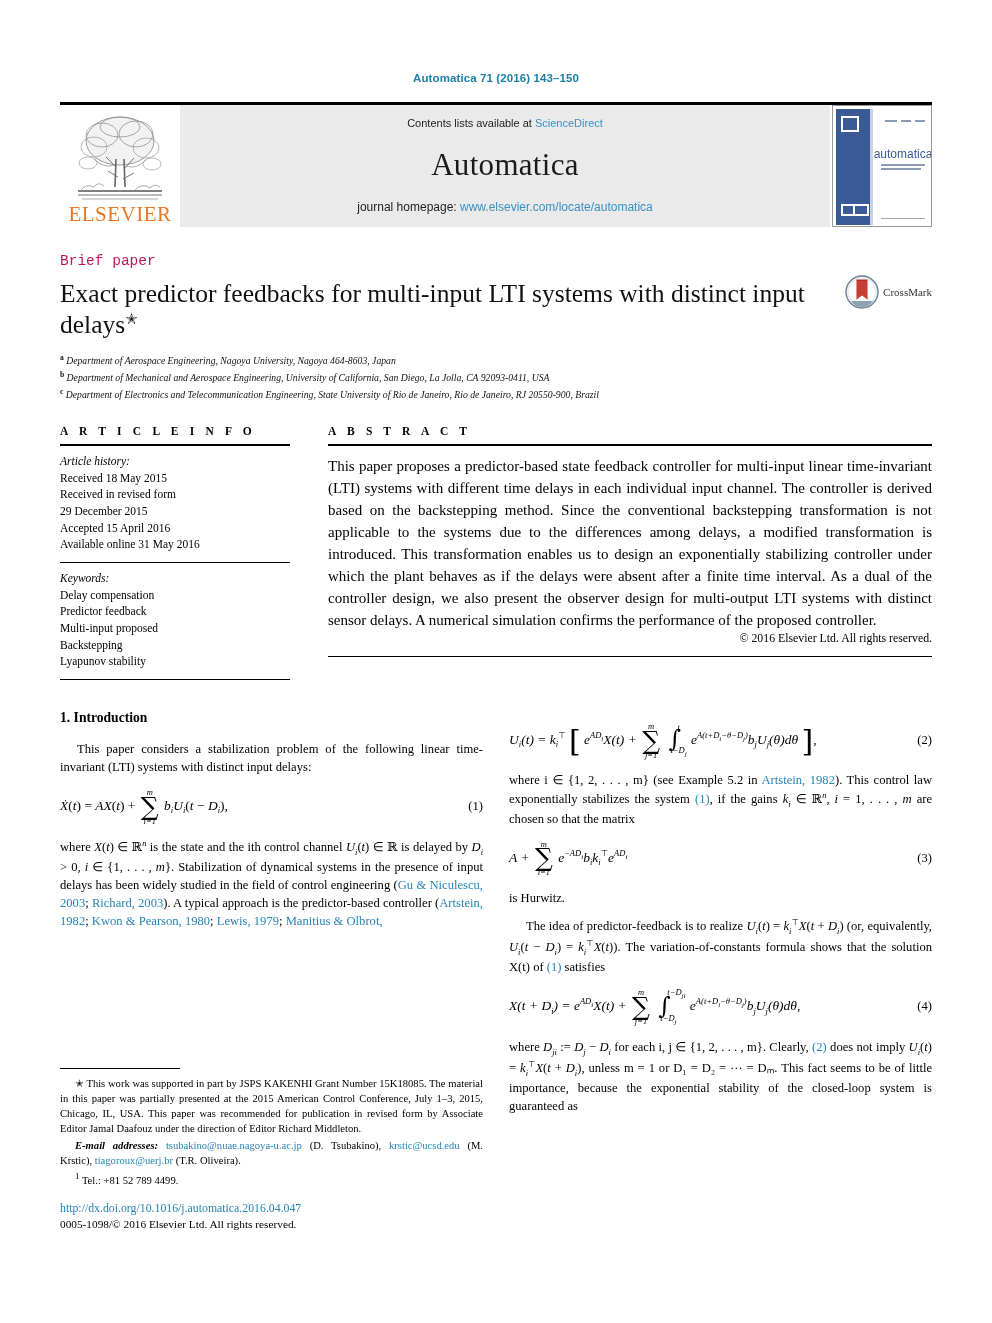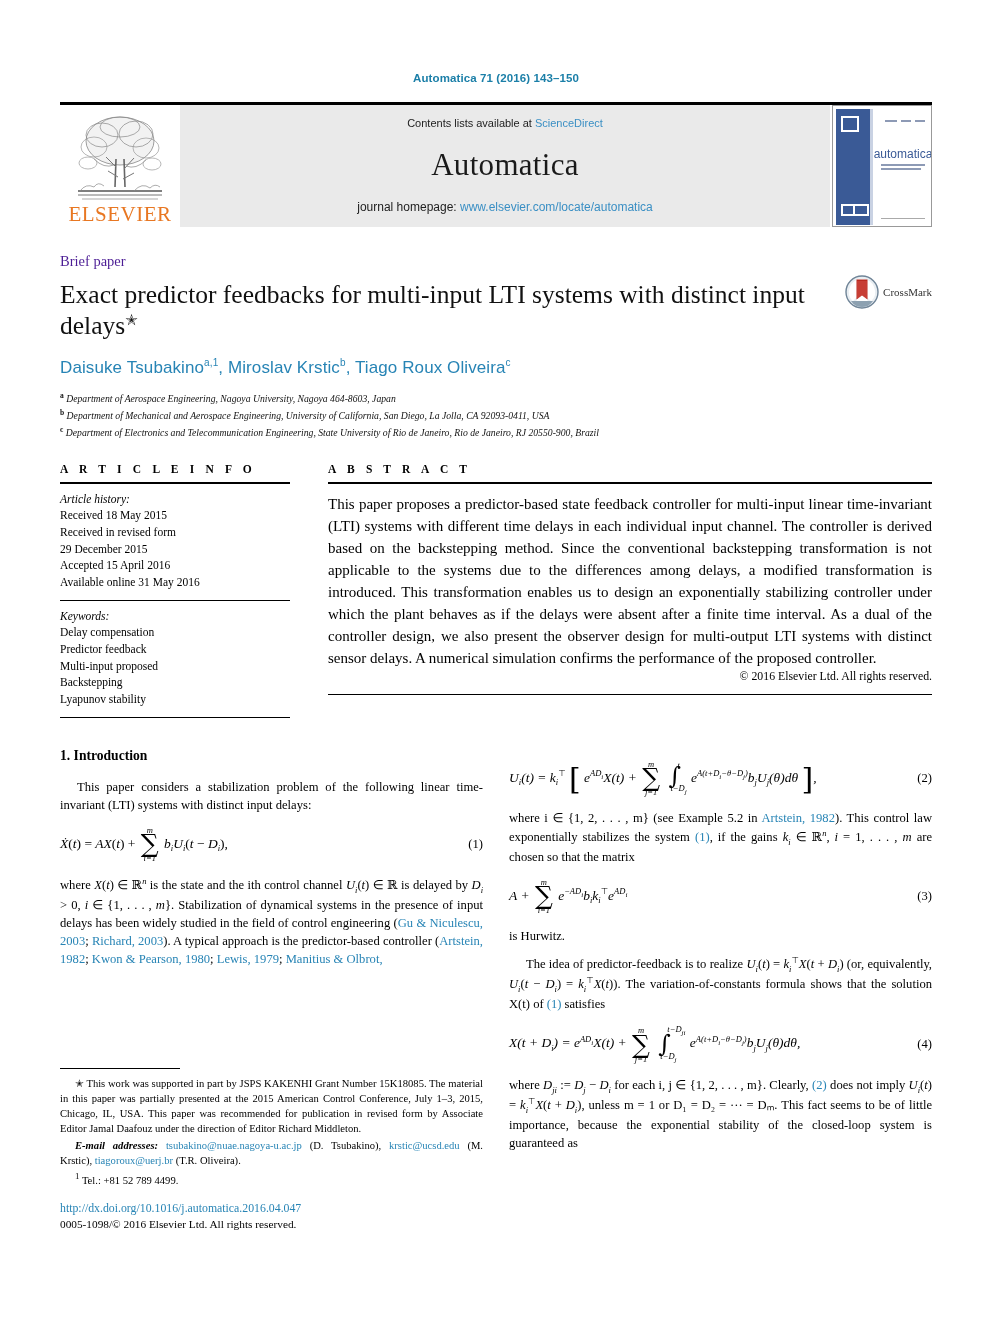--- a/index.html
+++ b/index.html
@@ -85,23 +85,23 @@
     margin-left: 2px;
     border: 1px solid #999;
     background: #fff;
     position: relative;
     overflow: hidden;
   }
 
   
   .title-block { margin: 26px 60px 0 60px; position: relative; }
   .brief-paper {
-    font-family: Liberation Serif, serif;
+    font-family: Liberation Mono, monospace;
     font-size: 14.5px;
-    color: #4c1d95;
+    color: #be185d;
     margin-bottom: 9px;
   }
   .paper-title {
     font-family: "Liberation Serif", serif;
     font-size: 25.5px;
     line-height: 1.22;
     color: #111;
     font-weight: normal;
     margin: 0;
     max-width: 750px;
@@ -374,23 +374,20 @@
           <line x1="19" y1="6" x2="19" y2="23"></line>
           <line x1="21" y1="6" x2="21" y2="23"></line>
         </g>
         <path d="M11.5 24.5 L17 20.5 L22.5 24.5 L22.5 26 L11.5 26 Z" fill="#ffffff"></path>
         <path d="M6 26 a13 13 0 0 0 22 0 Z" fill="#7c93a6" opacity="0.85"></path>
         <path d="M12 26 L17 21 L22 26 Z" fill="#ffffff"></path>
       </svg>
       <span class="crossmark-label">CrossMark</span>
     </div>
 
-    <div class="authors">
-      <span><span>Daisuke Tsubakino</span><sup>a,1</sup></span><span>, </span><span><span>Miroslav Krstic</span><sup>b</sup></span><span>, </span><span><span>Tiago Roux Oliveira</span><sup>c</sup></span>
-    </div>
 
     <div class="affils">
       <div class="affil"><sup>a</sup> <span>Department of Aerospace Engineering, Nagoya University, Nagoya 464-8603, Japan</span></div>
       <div class="affil"><sup>b</sup> <span>Department of Mechanical and Aerospace Engineering, University of California, San Diego, La Jolla, CA 92093-0411, USA</span></div>
       <div class="affil"><sup>c</sup> <span>Department of Electronics and Telecommunication Engineering, State University of Rio de Janeiro, Rio de Janeiro, RJ 20550-900, Brazil</span></div>
     </div>
   </div>
 
   <div class="info-abs">
 

